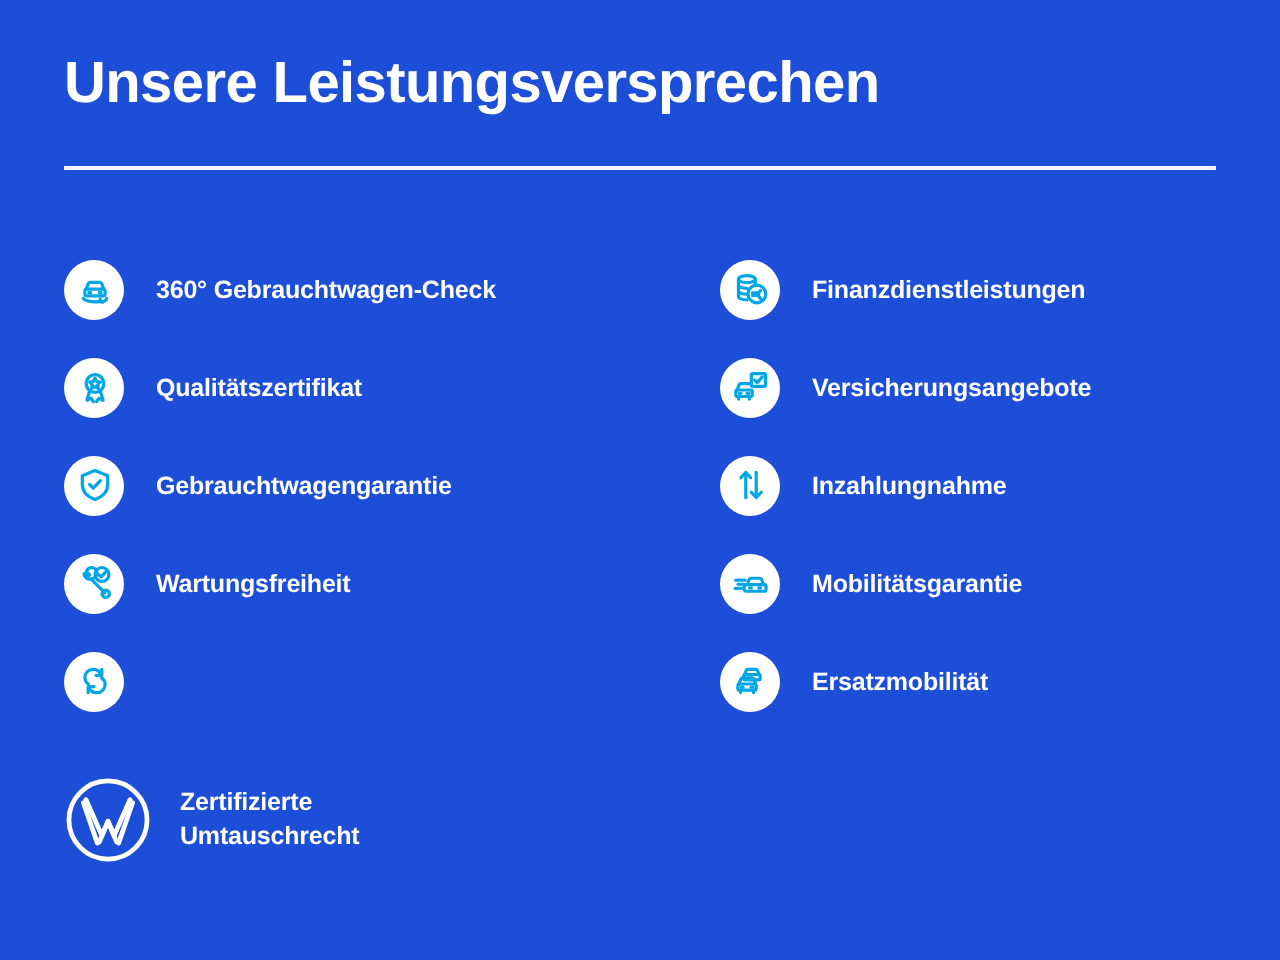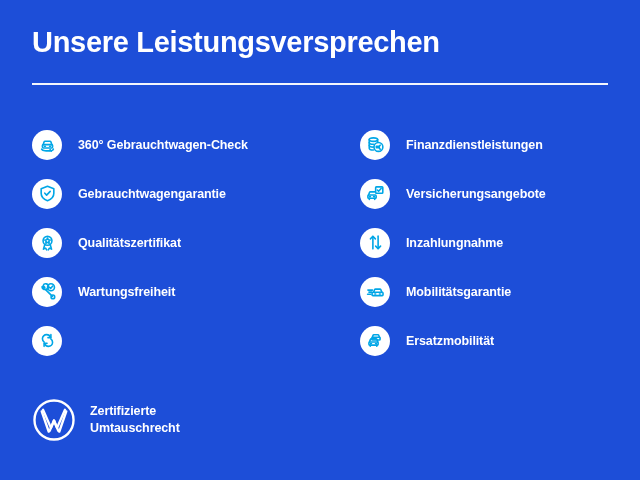--- a/index.html
+++ b/index.html
@@ -98,21 +98,21 @@
     font-weight: bold;
     color: #FFFFFF;
     letter-spacing: -0.1px;
     white-space: nowrap;
   }
 
   
   .brand {
     position: absolute;
     left: 32px;
-    top: 398px;
+    top: 388px;
     display: flex;
     flex-direction: row;
     align-items: center;
   }
   .vw-logo {
     width: 44px;
     height: 44px;
     min-width: 44px;
   }
   .vw-logo svg {
@@ -155,37 +155,37 @@
             <path d="M19.4 17.9 a7.6 3 0 0 1 -2.4 2.1"></path>
             <path d="M15.4 18.3 l-0.4 1.7 1.7 0.3"></path>
           </svg>
         </span>
         <span class="benefit-label">360° Gebrauchtwagen-Check</span>
       </div>
 
       <div class="benefit">
         <span class="icon-circle">
           <svg viewBox="0 0 24 24">
-            <path d="M12 2.9 L20 6.1 v5.6 c0 4.6 -3.4 7.8 -8 9.4 -4.6 -1.6 -8 -4.8 -8 -9.4 V6.1 z"></path>
-            <path d="M8.6 11.6 l2.3 2.4 4.5 -4.7"></path>
-          </svg>
-        </span>
-        <span class="benefit-label">Gebrauchtwagengarantie</span>
-      </div>
-
-      <div class="benefit">
-        <span class="icon-circle">
-          <svg viewBox="0 0 24 24">
             <circle cx="12" cy="9.8" r="5.6"></circle>
             <path d="M12 6.4 l1.05 2.15 2.35 0.34 -1.7 1.66 0.4 2.34 -2.1 -1.1 -2.1 1.1 0.4 -2.34 -1.7 -1.66 2.35 -0.34 z"></path>
             <path d="M8.6 14.6 L6.9 20.4 9.6 19.1 11 21.3"></path>
             <path d="M15.4 14.6 L17.1 20.4 14.4 19.1 13 21.3"></path>
           </svg>
         </span>
         <span class="benefit-label">Qualitätszertifikat</span>
+      </div>
+
+      <div class="benefit">
+        <span class="icon-circle">
+          <svg viewBox="0 0 24 24">
+            <path d="M12 2.9 L20 6.1 v5.6 c0 4.6 -3.4 7.8 -8 9.4 -4.6 -1.6 -8 -4.8 -8 -9.4 V6.1 z"></path>
+            <path d="M8.6 11.6 l2.3 2.4 4.5 -4.7"></path>
+          </svg>
+        </span>
+        <span class="benefit-label">Gebrauchtwagengarantie</span>
       </div>
 
       <div class="benefit">
         <span class="icon-circle">
           <svg viewBox="0 0 24 24">
             <path d="M9.8 9.3 a3.5 3.5 0 1 0 -3.3 -4.6 l2.1 2.1 -1.4 1.4 -2.1 -2.1 A3.5 3.5 0 0 0 9.8 9.3 z"></path>
             <path d="M9.6 9.6 L18.2 18.2"></path>
             <circle cx="18.8" cy="18.8" r="2.3"></circle>
             <circle cx="16.4" cy="6.6" r="4.4"></circle>
             <path d="M14.4 6.7 l1.5 1.5 2.7 -3.1"></path>

